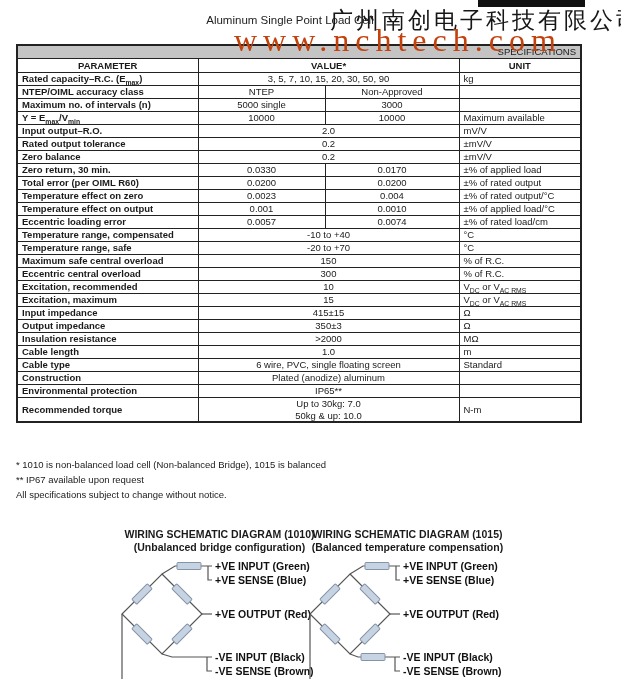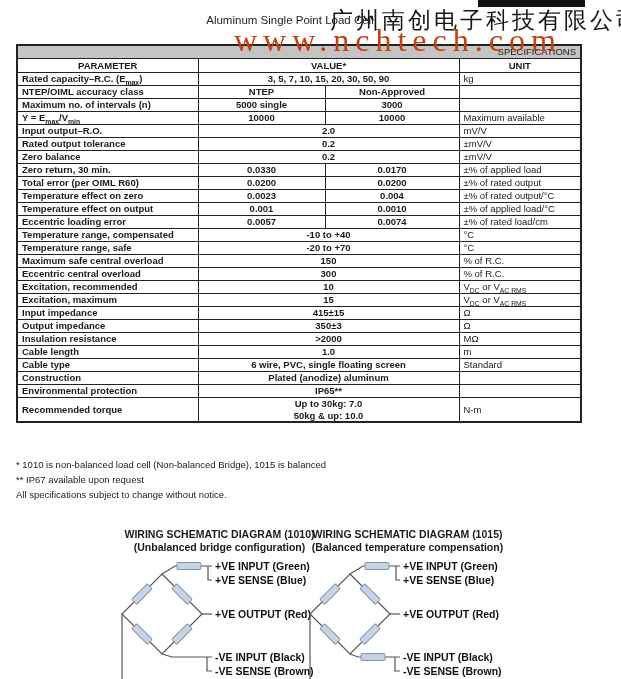--- a/index.html
+++ b/index.html
@@ -23,21 +23,21 @@
 
   
   table.spec{position:absolute;left:16px;top:44px;width:566px;table-layout:fixed;
              border-collapse:collapse;border:2px solid var(--table_border,#222);}
   table.spec td,table.spec th{border:1px solid var(--table_border,#222);
              font-size:9.5px;height:12px;line-height:11.5px;padding:0 4px;overflow:hidden;}
   td.secbar{background:var(--section_bar_bg,#c4c4c4);font-weight:normal;font-size:11px;
             height:15px;line-height:15px;text-align:right;padding-left:5px;}
   tr.hdr th{font-weight:bold;text-align:center;height:13px;}
   td.p{font-weight:bold;text-align:left;padding-left:5px;}
-  td.v{text-align:center;font-weight:bold;}
+  td.v{text-align:center;}
   td.u{text-align:left;}
   sub{font-size:0.72em;line-height:0;}
 
   
   .footnotes{position:absolute;left:16px;top:457px;font-size:9.5px;line-height:15px;color:#1a1a1a;}
 
   
   .diagram{position:absolute;top:528px;width:215px;}
   .diagram .dtitle{font-weight:bold;font-size:10.5px;line-height:13px;text-align:center;}
   .diagram svg{display:block;margin-top:4px;}

